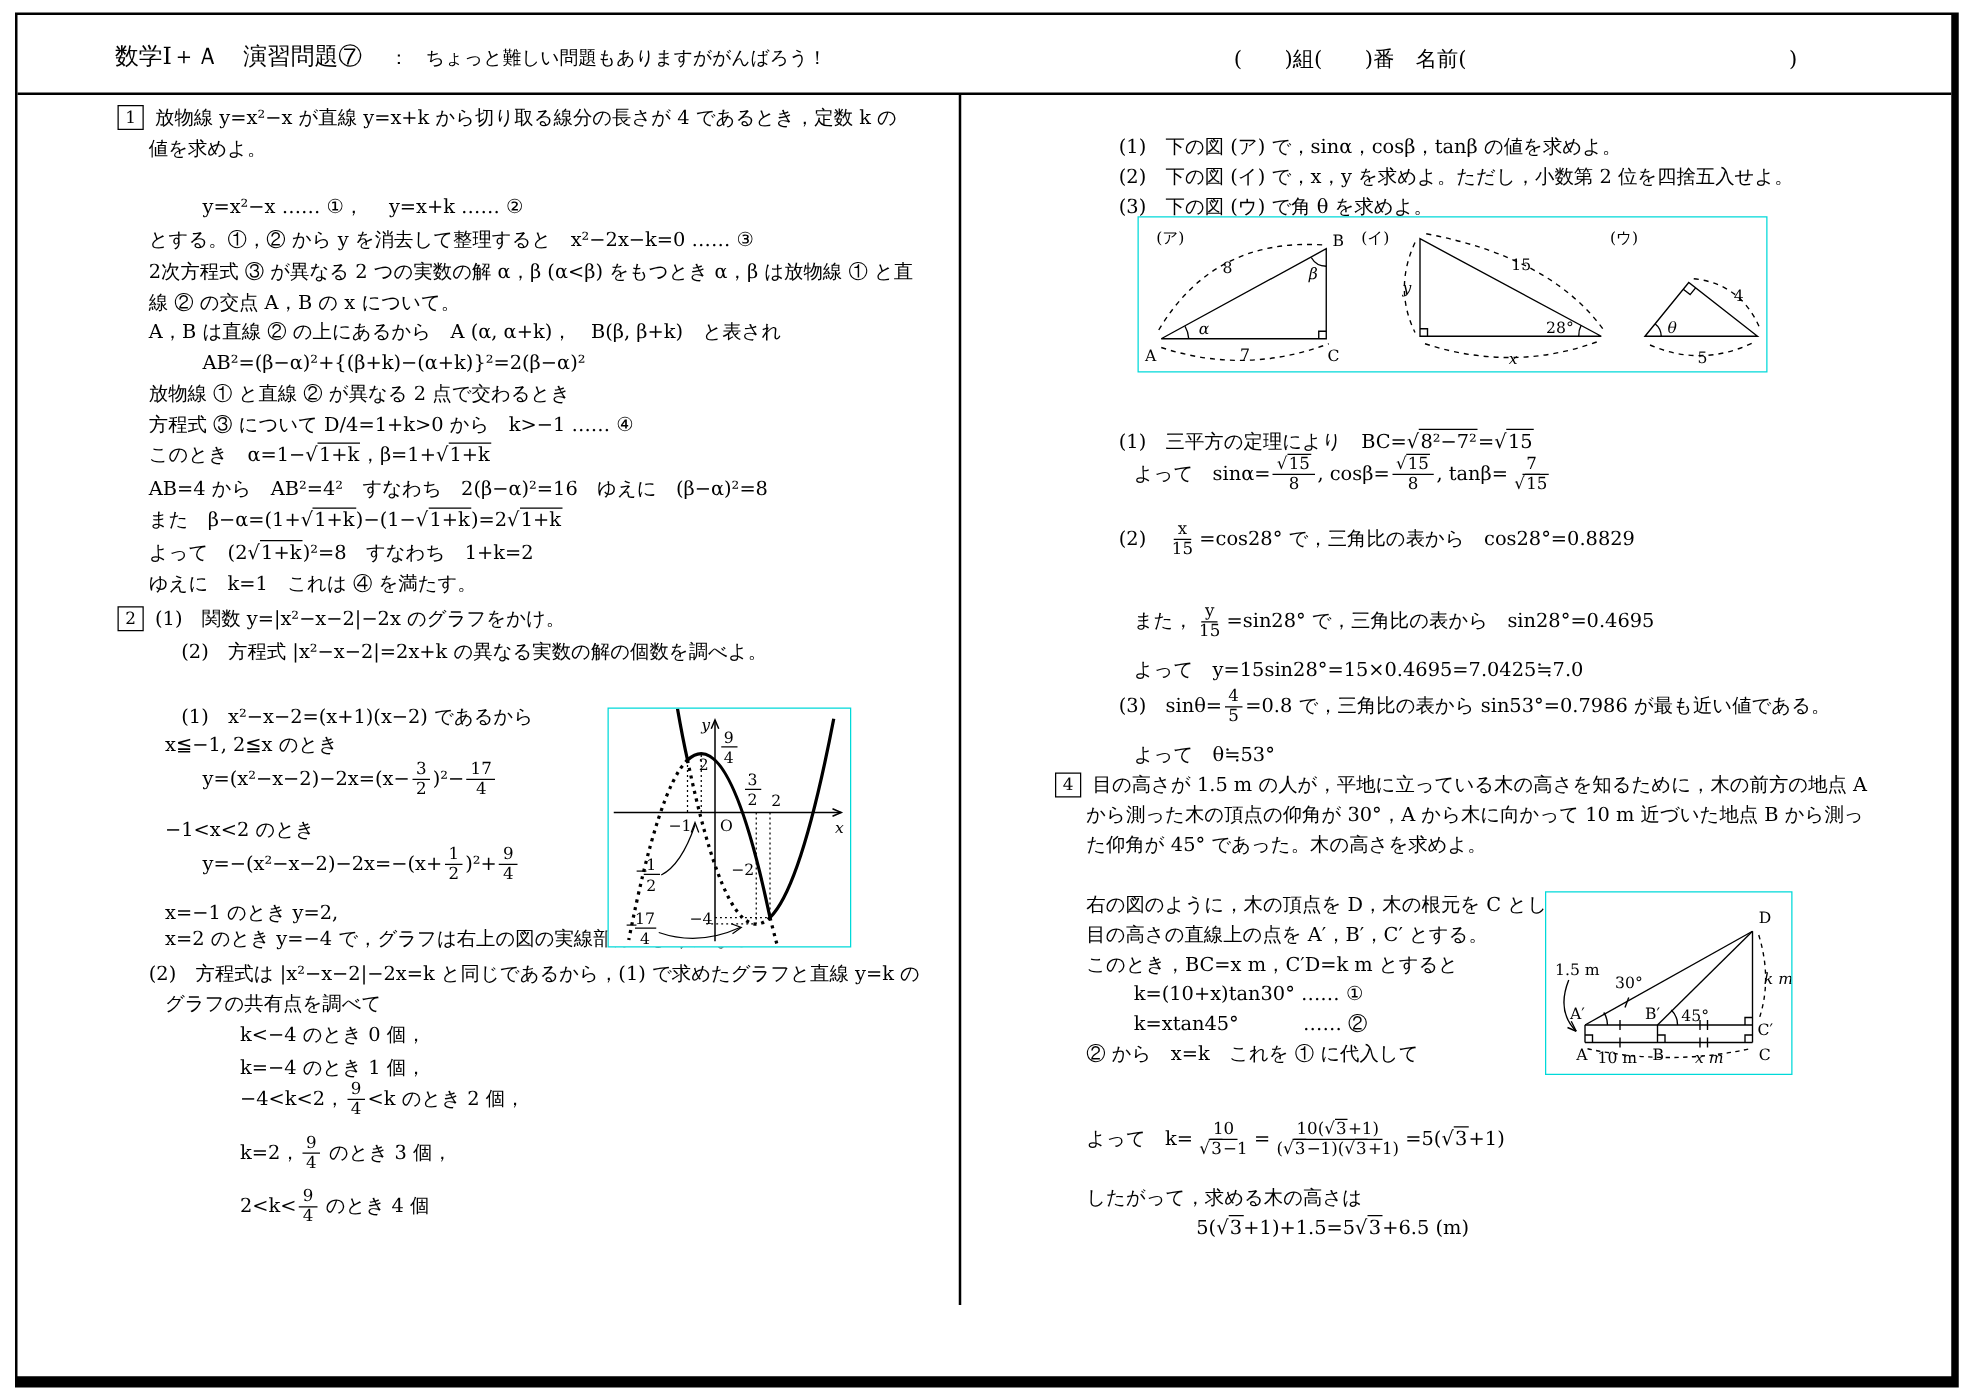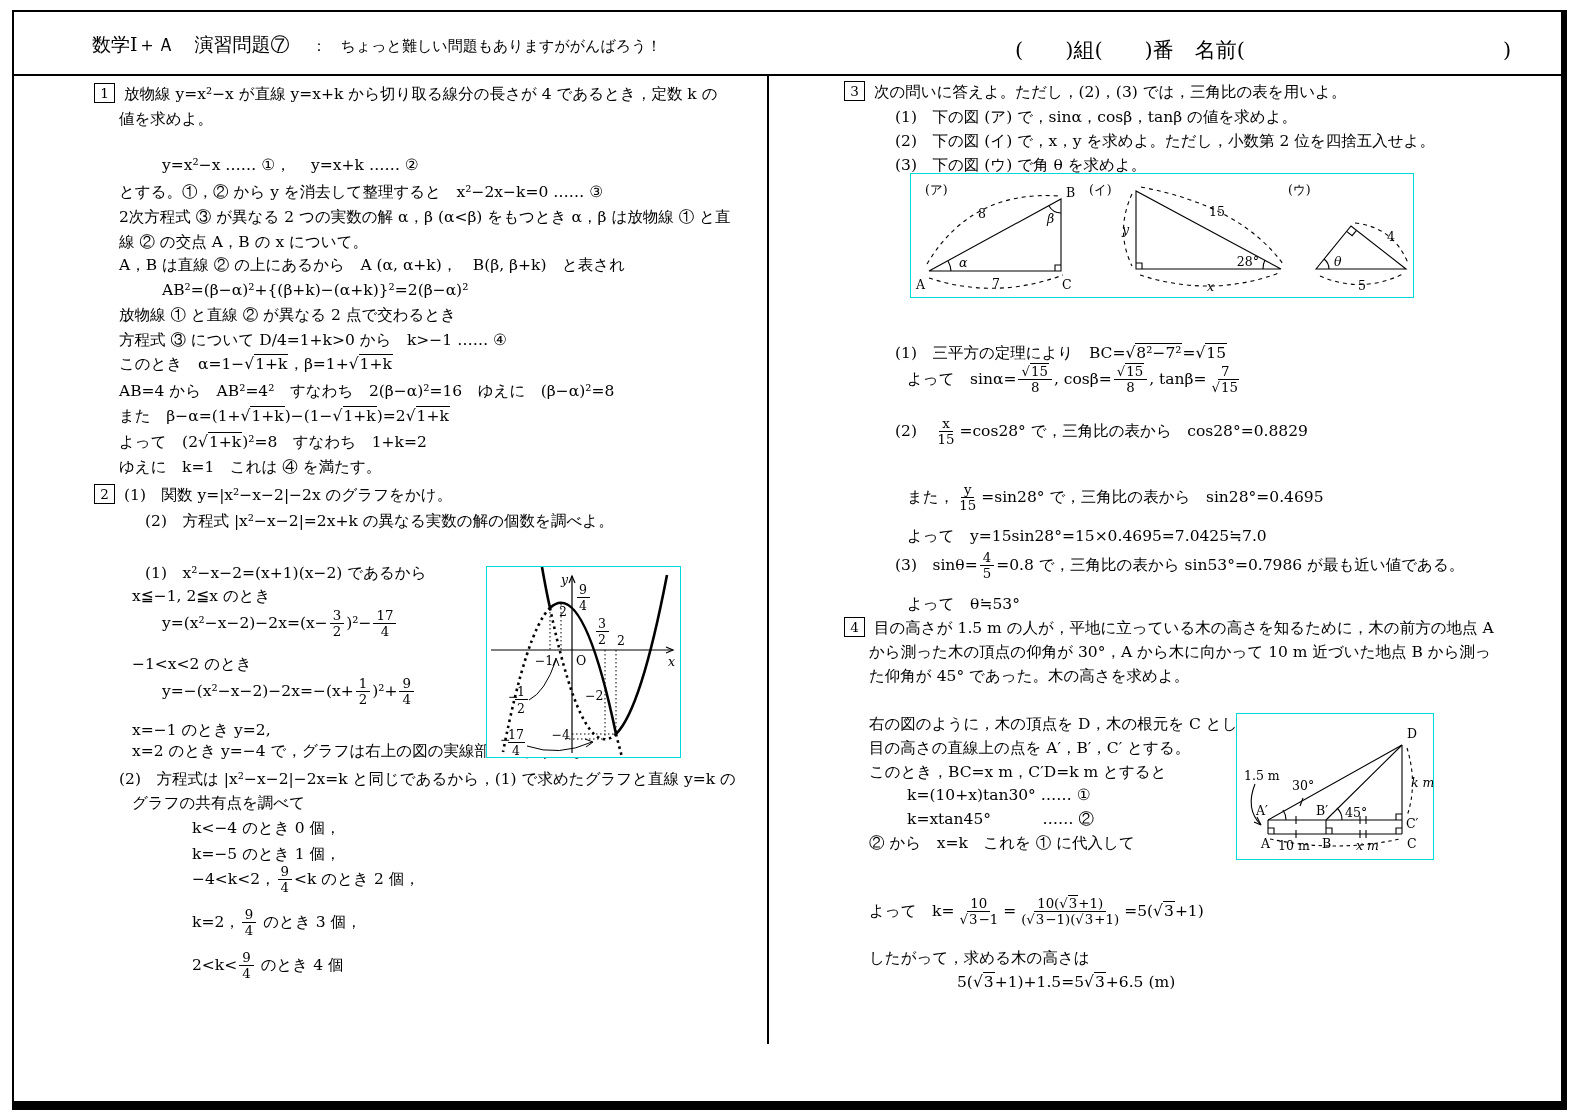--- a/index.html
+++ b/index.html
@@ -1,21 +1,21 @@
 <!DOCTYPE html>
 <html><head>
 <meta charset="utf-8">
 <style>
   html,body{margin:0;padding:0;background:#fff;}
   body{width:1577px;height:1120px;position:relative;font-family:"DejaVu Serif","Liberation Serif",serif;color:#000;}
   .page{position:absolute;left:12px;top:10px;width:1547px;height:1089px;border:2px solid #000;border-right:6px solid #000;border-bottom:9px solid #000;background:#fff;}
   .hdr-title{position:absolute;left:78px;top:20px;font-size:19px;white-space:nowrap;text-align:right;}
   .hdr-colon{font-size:15px;margin:0 14px 0 22px;}
   .hdr-sub{font-size:15px;}
-  .hdr-name{position:absolute;left:973px;top:24px;font-size:21px;white-space:nowrap;margin-left:28px;}
+  .hdr-name{position:absolute;left:973px;top:24px;font-size:17px;white-space:nowrap;}
   .hdr-name .gap{display:inline-block;width:258px;}
   .hline{position:absolute;left:0px;right:0px;top:62px;border-top:2px solid #000;}
   .vline{position:absolute;left:753px;top:63px;width:0;height:969px;border-left:2px solid #000;}
   .ln{position:absolute;white-space:nowrap;font-size:15.5px;line-height:24px;}
   .pno{display:inline-block;border:1px solid #000;min-width:15px;height:18px;line-height:18px;text-align:center;font-size:13.5px;margin-right:9px;padding:0 2px;vertical-align:1px;}
   .frac{display:inline-flex;flex-direction:column;align-items:center;vertical-align:middle;font-size:0.86em;line-height:1.15;margin:0 2px;}
   .frac .num{border-bottom:1px solid #000;padding:0 3px;}
   .frac .den{padding:0 3px;}
   .sqrt{white-space:nowrap;}
   .sqrt .rad{border-top:1px solid #000;padding:0 1px;}
@@ -69,21 +69,21 @@
         <span class="den">2</span>
       </span>)²+<span class="frac">
         <span class="num">9</span>
         <span class="den">4</span>
       </span></div>
   <div class="ln" style="left:118px;top:706px">x=−1 のとき y=2,</div>
   <div class="ln" style="left:118px;top:727px">x=2 のとき y=−4 で，グラフは右上の図の実線部分のようになる。</div>
   <div class="ln" style="left:105px;top:755px">(2)　方程式は |x²−x−2|−2x=k と同じであるから，(1) で求めたグラフと直線 y=k の</div>
   <div class="ln" style="left:118px;top:779px">グラフの共有点を調べて</div>
   <div class="ln" style="left:178px;top:804px">k&lt;−4 のとき 0 個，</div>
-  <div class="ln" style="left:178px;top:830px">k=−5 のとき 1 個，</div>
+  <div class="ln" style="left:178px;top:830px">k=−4 のとき 1 個，</div>
   <div class="ln" style="left:178px;top:852px">−4&lt;k&lt;2，<span class="frac">
         <span class="num">9</span>
         <span class="den">4</span>
       </span>&lt;k のとき 2 個，</div>
   <div class="ln" style="left:178px;top:895px">k=2，<span class="frac">
         <span class="num">9</span>
         <span class="den">4</span>
       </span> のとき 3 個，</div>
   <div class="ln" style="left:178px;top:938px">2&lt;k&lt;<span class="frac">
         <span class="num">9</span>
@@ -142,21 +142,20 @@
     </g>
     <g>
       <text x="13" y="177">−</text>
       <text x="29" y="172" text-anchor="middle">17</text>
       <line x1="21" y1="175.5" x2="38" y2="175.5" stroke="#000"></line>
       <text x="29" y="188" text-anchor="middle">4</text>
     </g>
     <text x="83" y="172" text-anchor="end">−4</text>
   </svg>
 
-  <div class="ln" style="left:830px;top:68px"><span class="pno">3</span><span>次の問いに答えよ。ただし，(2)，(3) では，三角比の表を用いよ。</span></div>
   <div class="ln" style="left:881px;top:93px">(1)　下の図 (ア) で，sinα，cosβ，tanβ の値を求めよ。</div>
   <div class="ln" style="left:881px;top:117px">(2)　下の図 (イ) で，x，y を求めよ。ただし，小数第 2 位を四捨五入せよ。</div>
   <div class="ln" style="left:881px;top:141px">(3)　下の図 (ウ) で角 θ を求めよ。</div>
 
   <svg class="figbox" style="left:896px;top:161px" width="502" height="123" viewBox="0 0 502 123">
     <g stroke="#000" stroke-width="1.1" fill="none">
 
       <path d="M18,97 L150,25 L150,97 Z"></path>
       <path d="M144,97 L144,91 L150,91"></path>
       <path d="M40,97 A22,22 0 0 0 37,87"></path>

